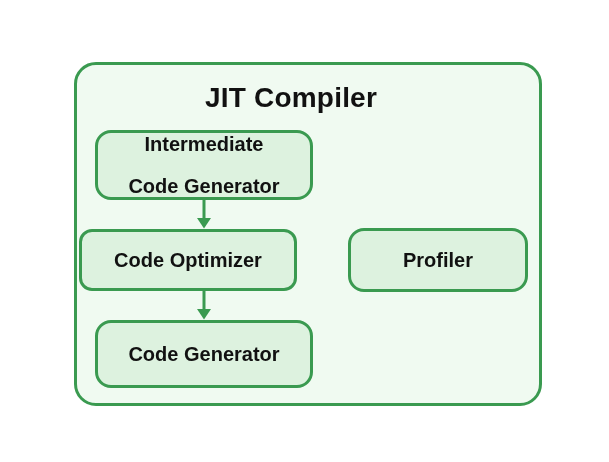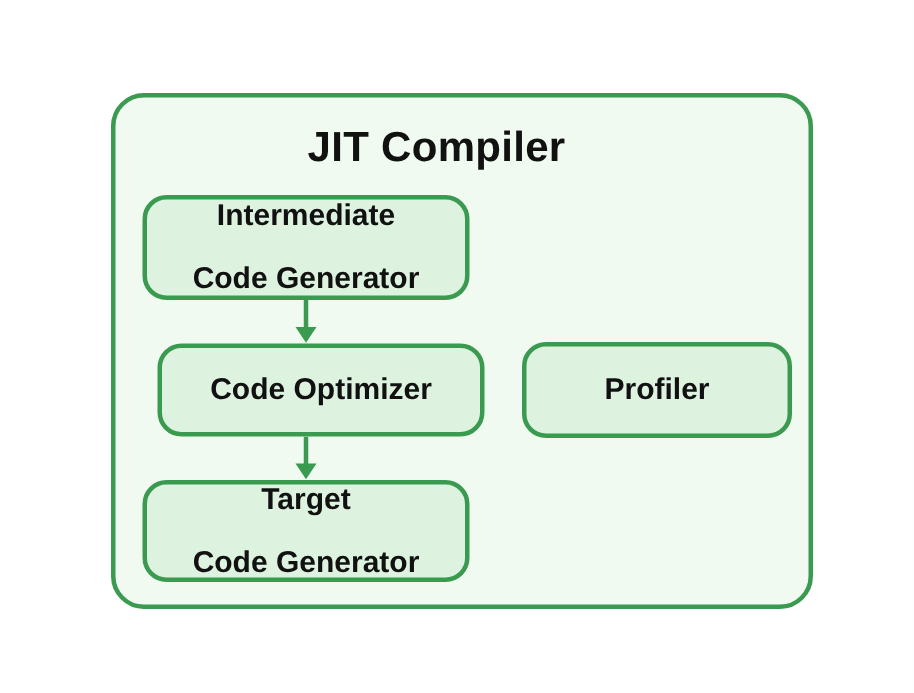--- a/index.html
+++ b/index.html
@@ -52,21 +52,21 @@
     align-items: center;
     justify-content: center;
     text-align: center;
     font-size: 20px;
     font-weight: 700;
     color: var(--text);
     line-height: 26px;
     gap: 16px;
   }
   .node-icg      { left: 95px;  top: 130px; width: 218px; height: 70px; }
-  .node-opt      { left: 105px;  top: 229px; width: 218px; height: 62px; }
+  .node-opt      { left: 79px;  top: 229px; width: 218px; height: 62px; border-radius: 13px; }
   .node-tcg      { left: 95px;  top: 320px; width: 218px; height: 68px; }
   .node-profiler { left: 348px; top: 228px; width: 180px; height: 64px; text-align: right; }
   .arrow {
     position: absolute;
     color: var(--accent-border);
     display: block;
   }
   .arrow-1 { left: 194px; top: 200px; }
   .arrow-2 { left: 194px; top: 291px; }
 </style>
@@ -92,21 +92,20 @@
   <div class="node node-opt">
     <span>Code Optimizer</span>
   </div>
 
   <svg class="arrow arrow-2" width="20" height="29" viewBox="0 0 20 29">
     <line x1="10" y1="0" x2="10" y2="20" stroke="currentColor" stroke-width="3"></line>
     <polygon points="3,18 17,18 10,28.5" fill="currentColor"></polygon>
   </svg>
 
   <div class="node node-tcg">
-    <span>Target</span>
     <span>Code Generator</span>
   </div>
 
   <div class="node node-profiler">
     <span>Profiler</span>
   </div>
 
 </div>
 
 </body></html>

